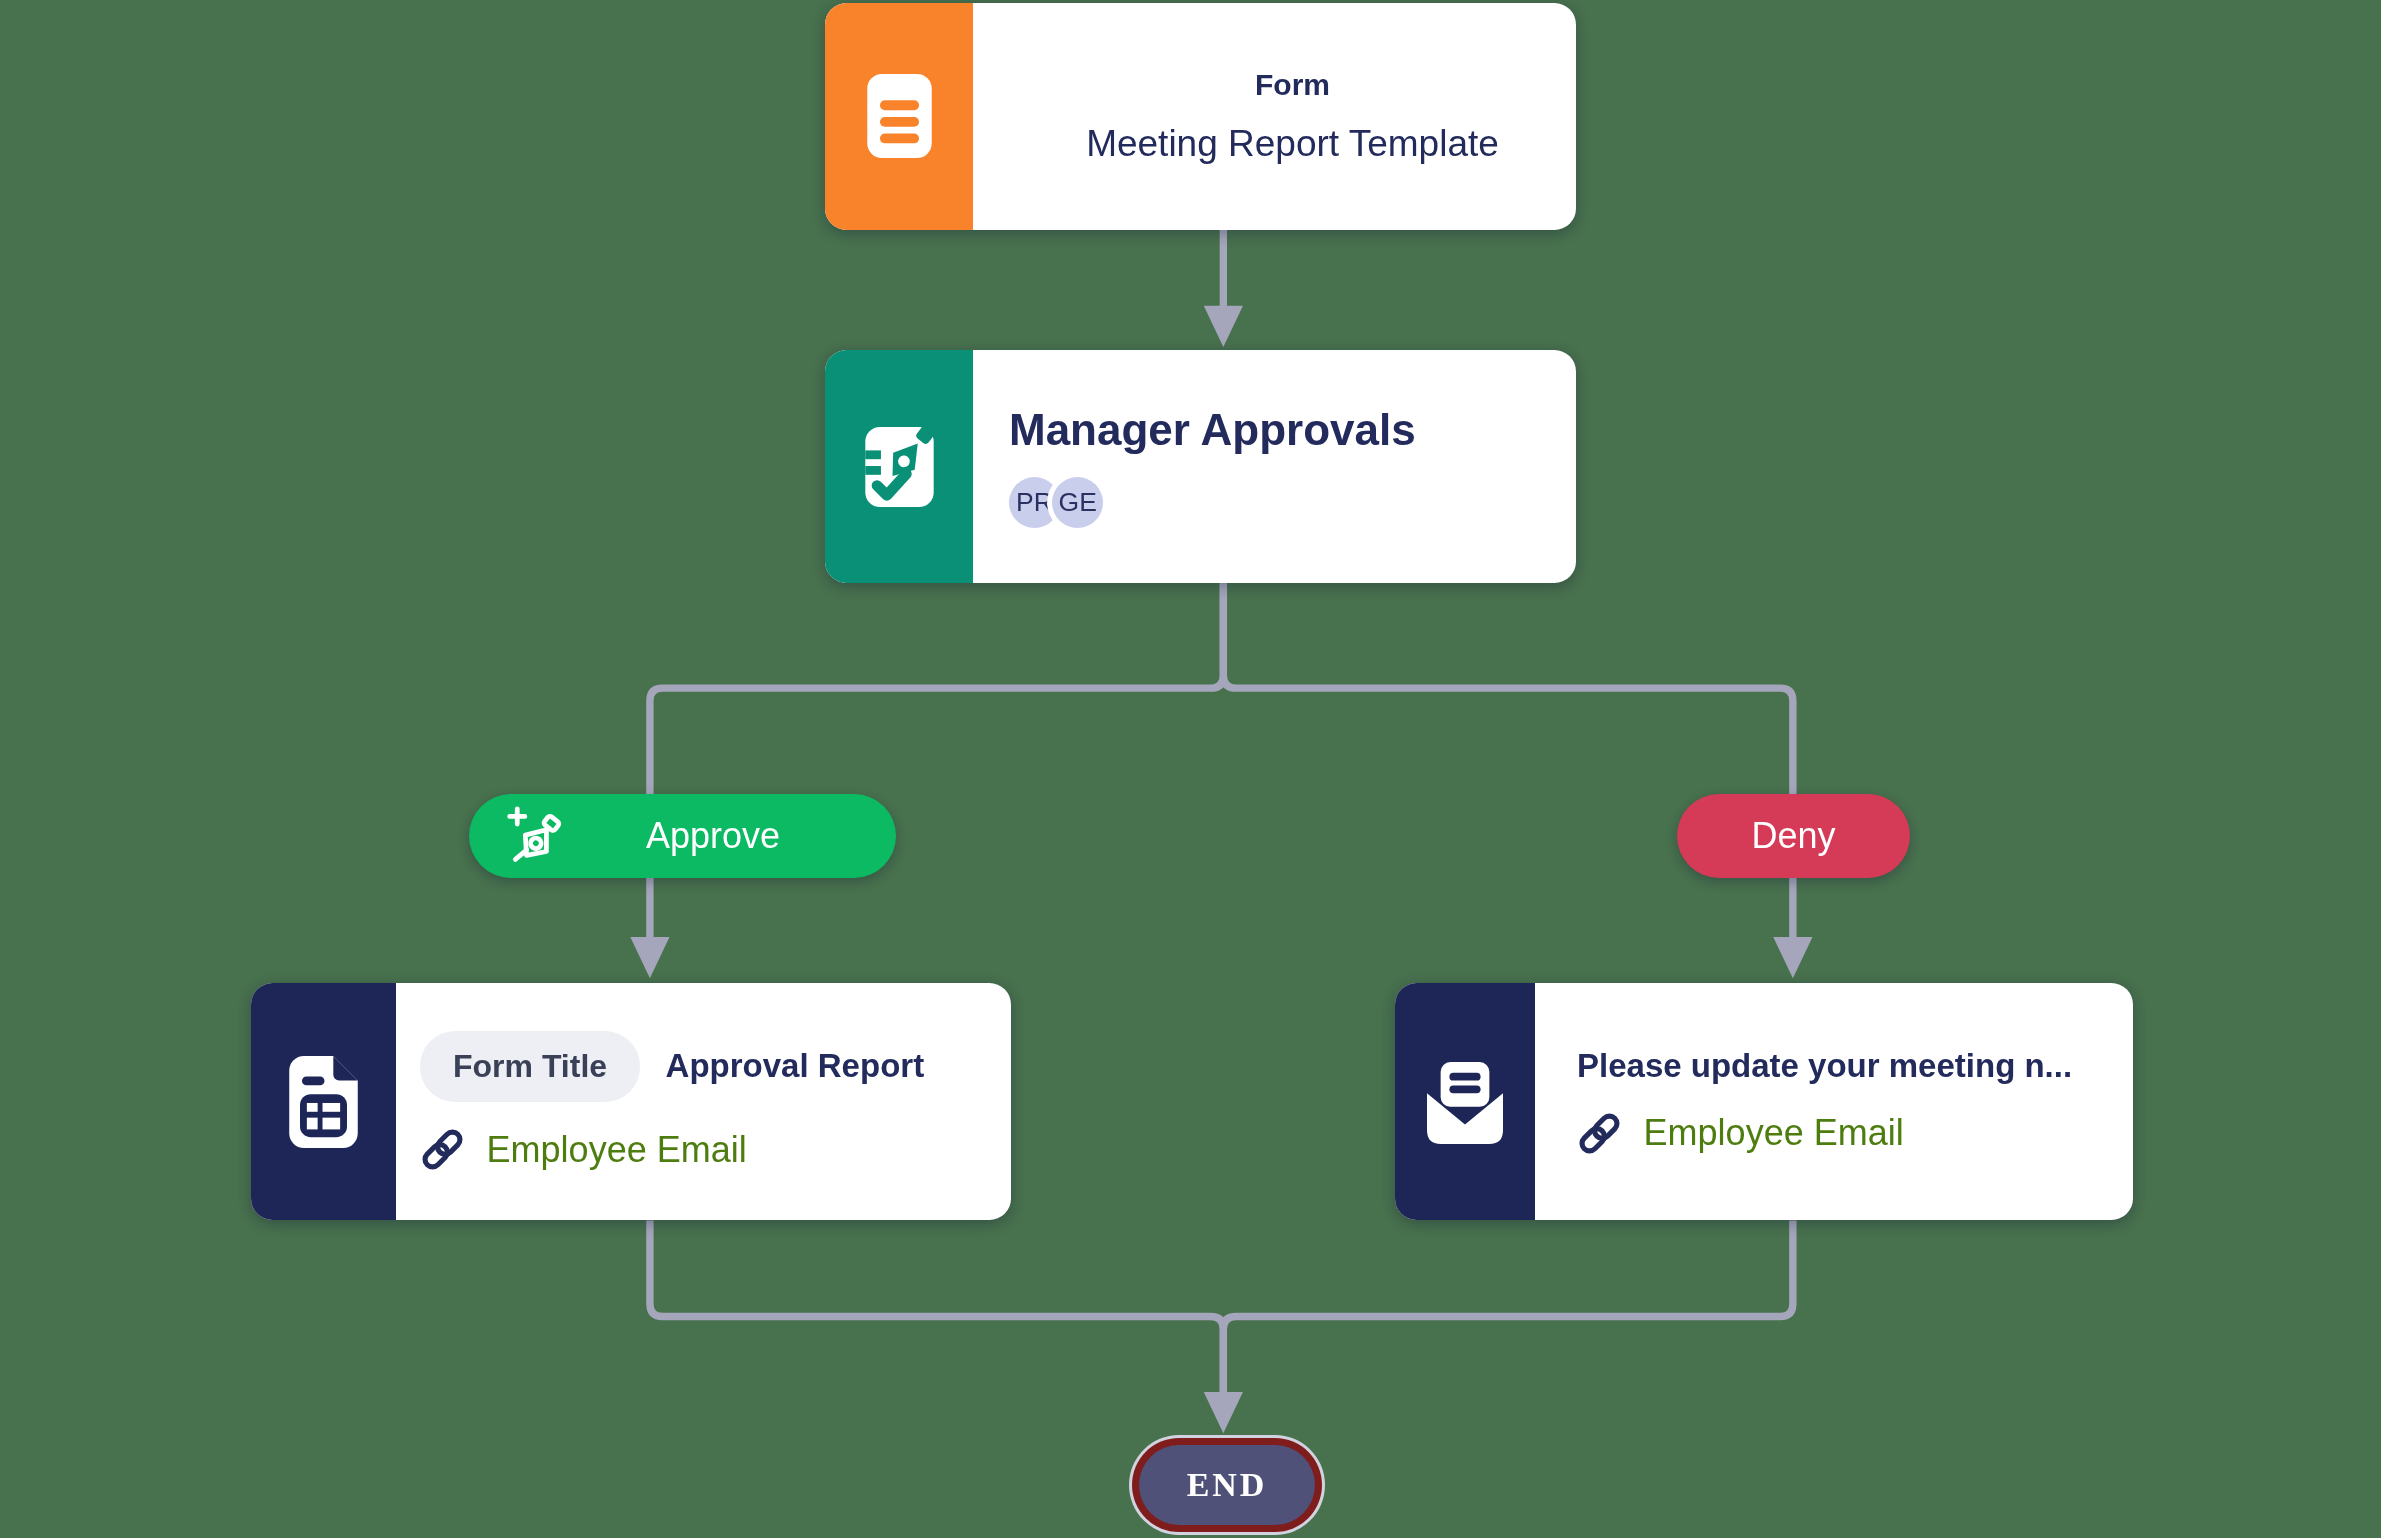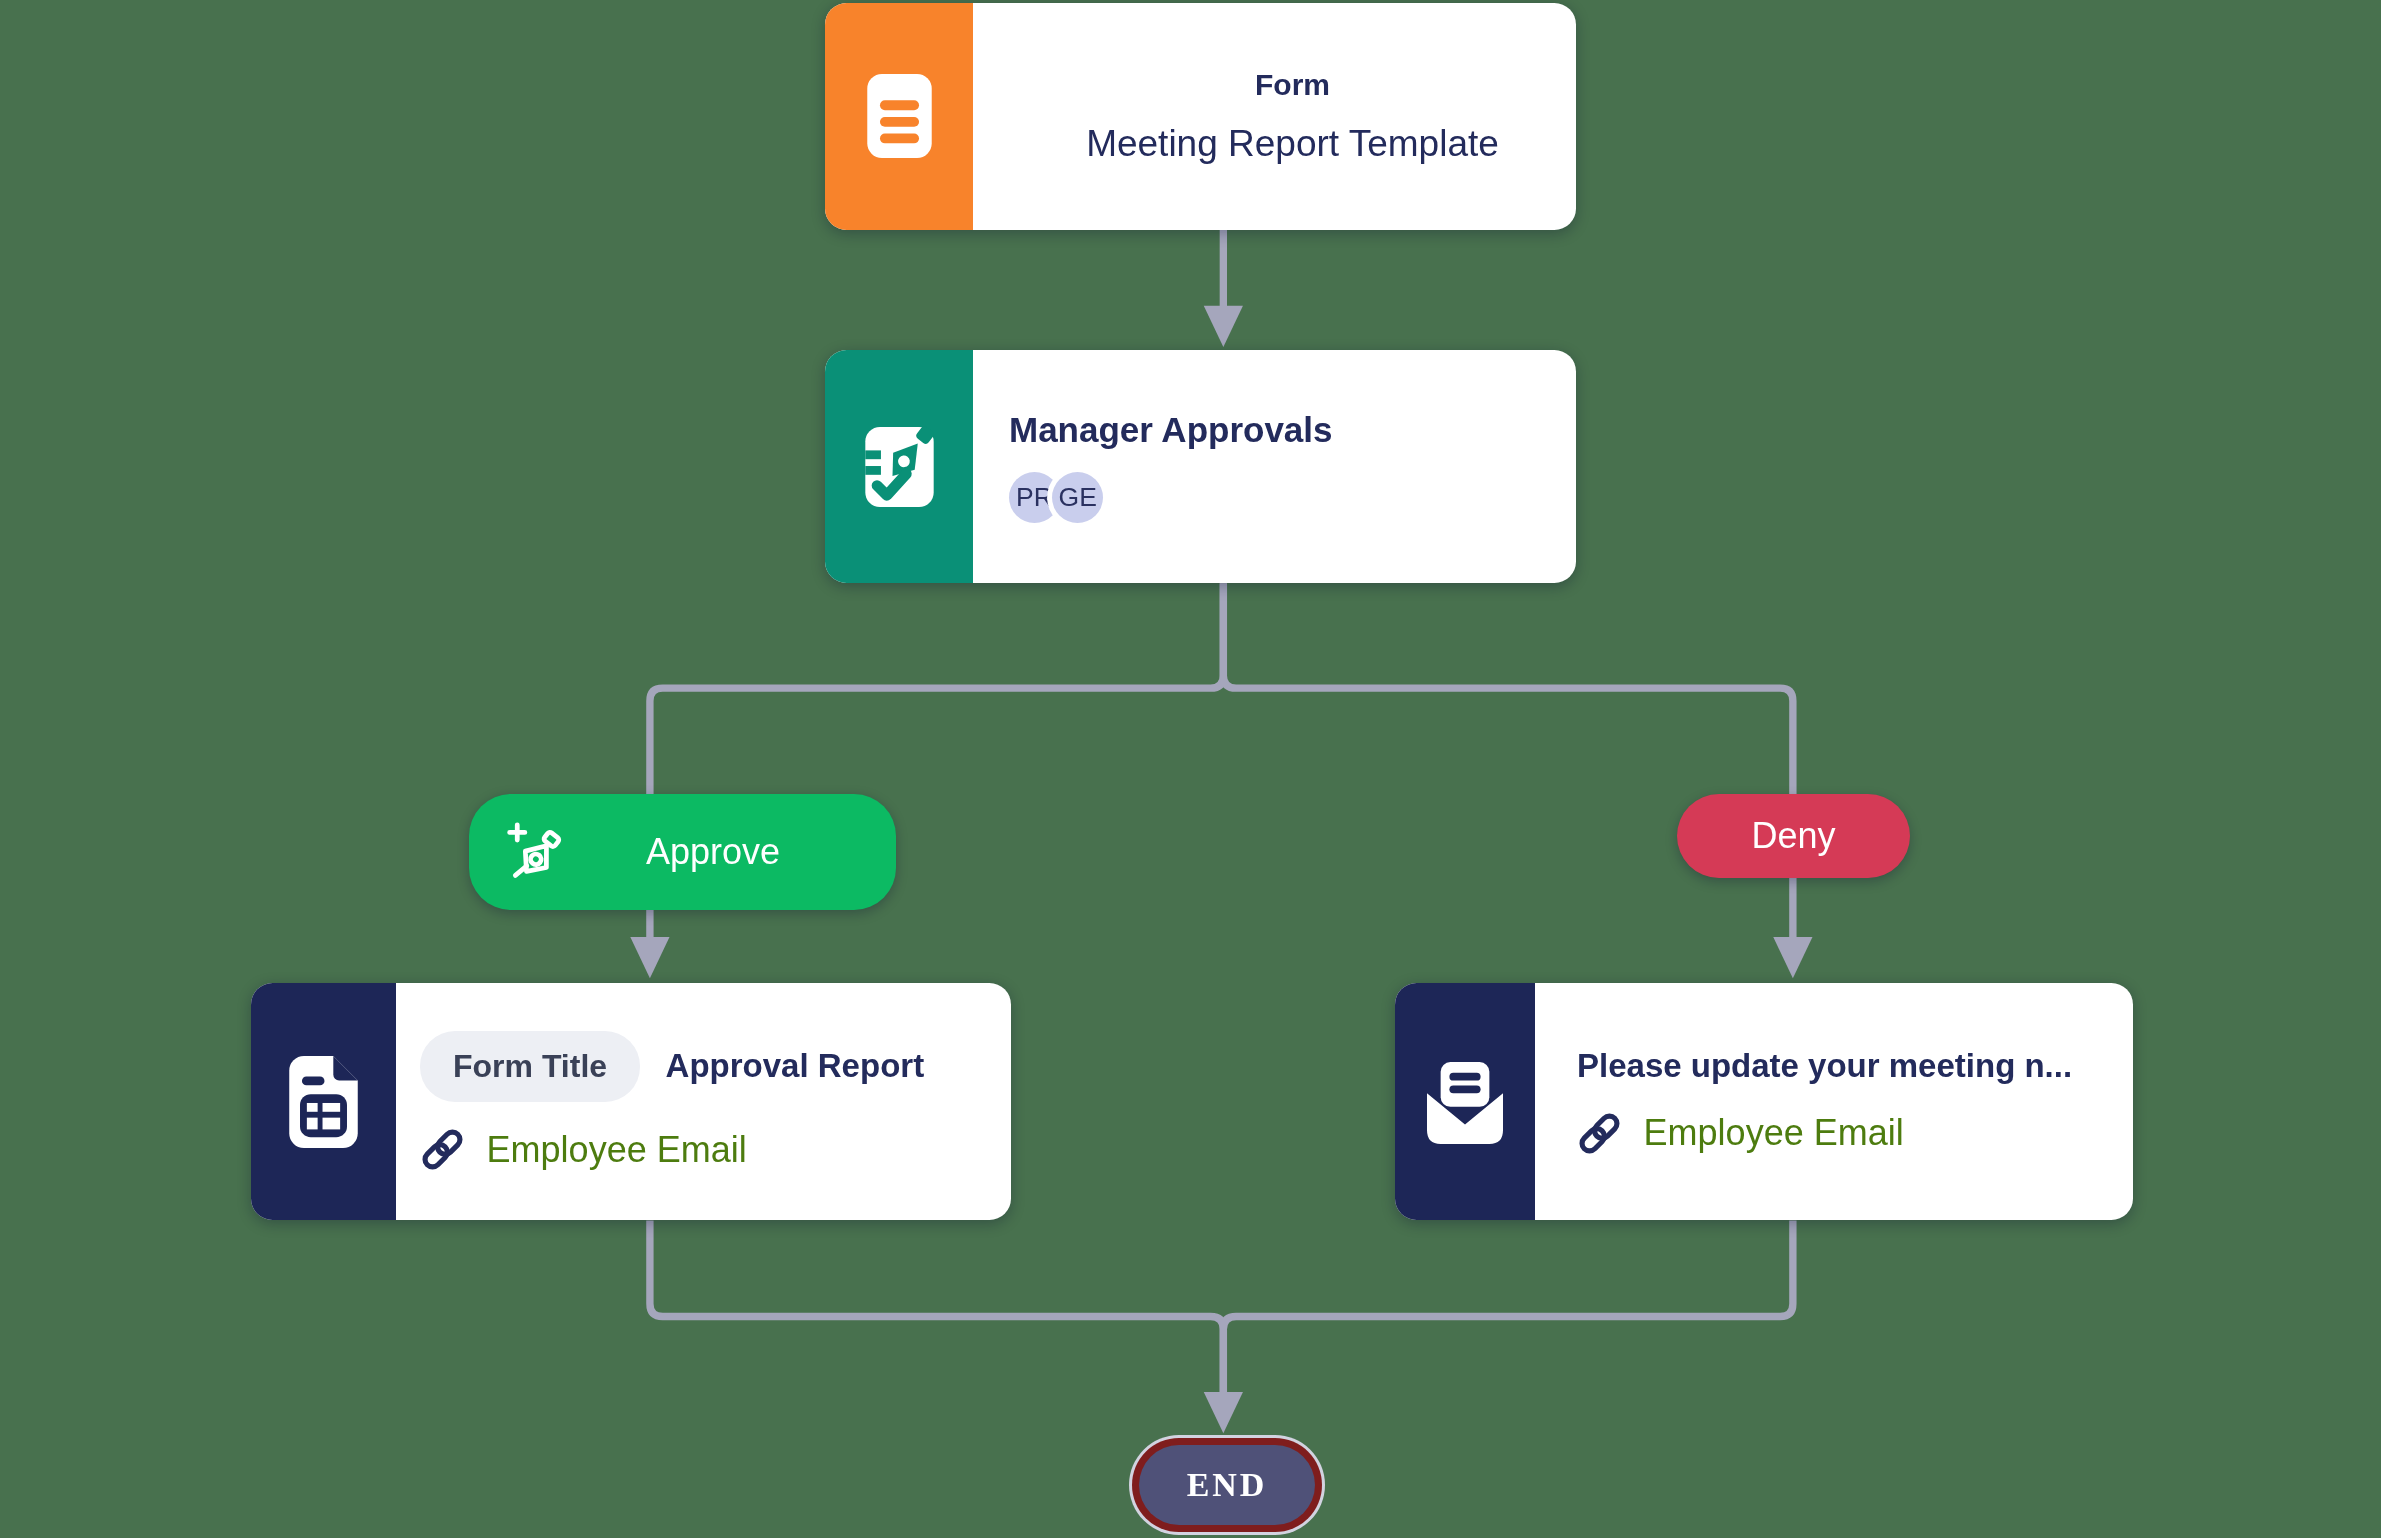--- a/index.html
+++ b/index.html
@@ -15,32 +15,32 @@
   .card-side{flex:0 0 auto;display:flex;align-items:center;justify-content:center;}
   .card-body{flex:1 1 auto;display:flex;flex-direction:column;justify-content:center;}
 
   .side-orange{background:#F8832B;width:148px;}
   .side-teal{background:#0A9077;width:148px;}
   .side-navy{width:145px;background:#1D2657;}
   .side-navy2{width:140px;background:#1D2657;}
 
   .t-label{font-size:30px;font-weight:bold;color:#232B5C;}
   .t-title{font-size:37px;color:#232B5C;}
-  .t-title-bold{font-size:35px;font-weight:bold;color:#232B5C;}
+  .t-title-bold{font-size:44px;font-weight:bold;color:#232B5C;}
 
   
   .avatar-row{display:flex;align-items:center;margin-top:21.6px;}
   .avatar{width:51px;height:51px;border-radius:50%;background:#C9CEED;color:#2A3160;
           font-size:26.5px;display:flex;align-items:center;justify-content:center;}
   .avatar.overlap{margin-left:-7.8px;box-shadow:0 0 0 4.9px #FFFFFF;}
 
   
   .pill{position:absolute;display:flex;align-items:center;border-radius:42px;height:84px;
         box-shadow:0 3.9px 11.8px rgba(10,16,45,.28);z-index:3;color:#FFFFFF;}
-  .pill-approve{left:469px;top:794px;width:361px;background:#0CBA63;padding:16px 33px;}
+  .pill-approve{left:469px;top:794px;width:361px;background:#0CBA63;padding:0 33px;}
   .pill-approve .pill-text{flex:1;text-align:center;font-size:36px;}
   .pill-deny{left:1677px;top:794px;width:233px;background:#D53A56;justify-content:center;}
   .pill-deny .pill-text{font-size:36px;}
 
   
   .row{display:flex;align-items:center;}
   .badge{background:#EDEFF4;color:#3A4157;font-weight:bold;font-size:32px;
          border-radius:35px;height:71px;display:flex;align-items:center;padding:0 33px;}
   .field-row{margin-top:25.5px;}
   .field-text{font-size:36px;color:#4d7c0f;margin-left:21.6px;}

